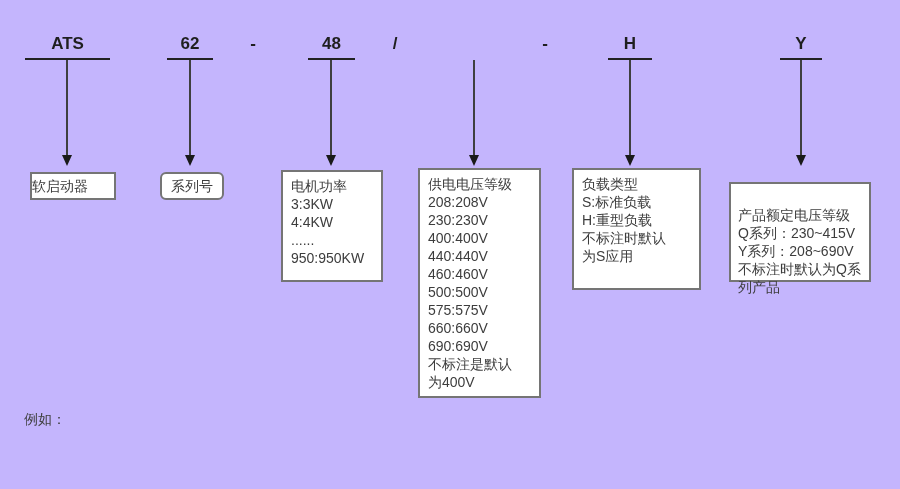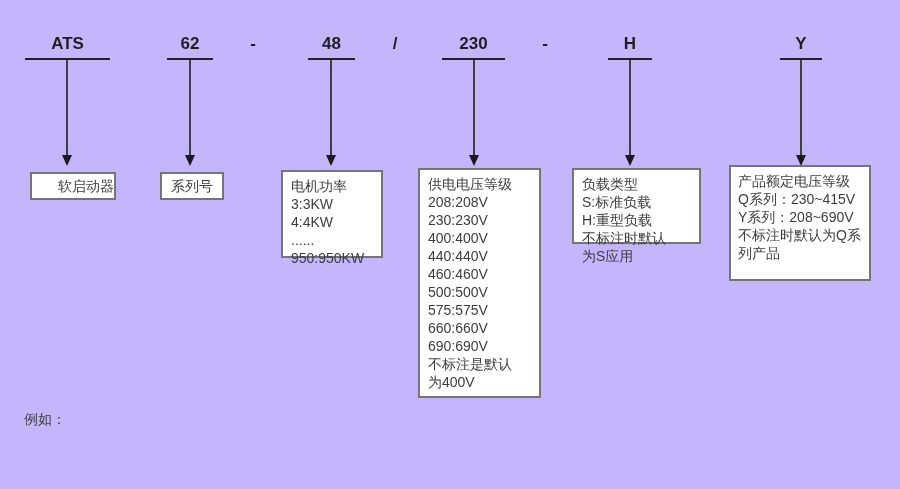--- a/index.html
+++ b/index.html
@@ -80,46 +80,45 @@
     position: absolute;
     box-sizing: border-box;
     border: 2px solid #757575;
     background: #ffffff;
     color: #3d3d3d;
     font-size: 14px;
     line-height: 18px;
     white-space: pre-line;
     text-align: left;
   }
-  .box-1 { left: 30px;  top: 172px; width: 86px;  height: 28px;  line-height: 24px; text-align: right; }
-  .box-2 { left: 160px; top: 172px; width: 64px;  height: 28px;  line-height: 24px; text-align: center; }
-  .box-3 { left: 281px; top: 170px; width: 102px; height: 88px; padding: 5px 4px 8px 8px; }
+  .box-1 { left: 30px;  top: 172px; width: 86px;  height: 28px;  line-height: 24px; text-align: left; }
+  .box-2 { left: 160px; top: 172px; width: 64px;  height: 28px;  line-height: 24px; text-align: center; border-radius: 6px; }
+  .box-3 { left: 281px; top: 170px; width: 102px; height: 112px; padding: 5px 4px 8px 8px; }
   .box-4 { left: 418px; top: 168px; width: 123px; height: 230px; padding: 5px 16px 0 8px; }
-  .box-5 { left: 572px; top: 168px; width: 129px; height: 76px; padding: 5px 4px 0 8px; }
-  .box-6 { left: 729px; top: 165px; width: 142px; height: 116px; padding: 5px 3px 0 7px; }
+  .box-5 { left: 572px; top: 168px; width: 129px; height: 122px; padding: 5px 4px 0 8px; }
+  .box-6 { left: 729px; top: 182px; width: 142px; height: 100px; padding: 22px 3px 0 7px; }
 
   
   .example {
     position: absolute;
     left: 24px;
     top: 408px;
     font-size: 14px;
     line-height: 22px;
     color: #3f3f3f;
   }
 </style>
 </head>
 <body>
 
 <div class="canvas">
 
   <div class="seg seg-1">ATS</div>
   <div class="seg seg-2">62</div>
   <div class="seg seg-3">48</div>
-  <div class="seg seg-4">230</div>
   <div class="seg seg-5">H</div>
   <div class="seg seg-6">Y</div>
 
   <div class="sep sep-1">-</div>
   <div class="sep sep-2">/</div>
   <div class="sep sep-3">-</div>
 
   <div class="arrow arrow-1">
     <div class="arrow-line"></div>
     <div class="arrow-head"></div>

